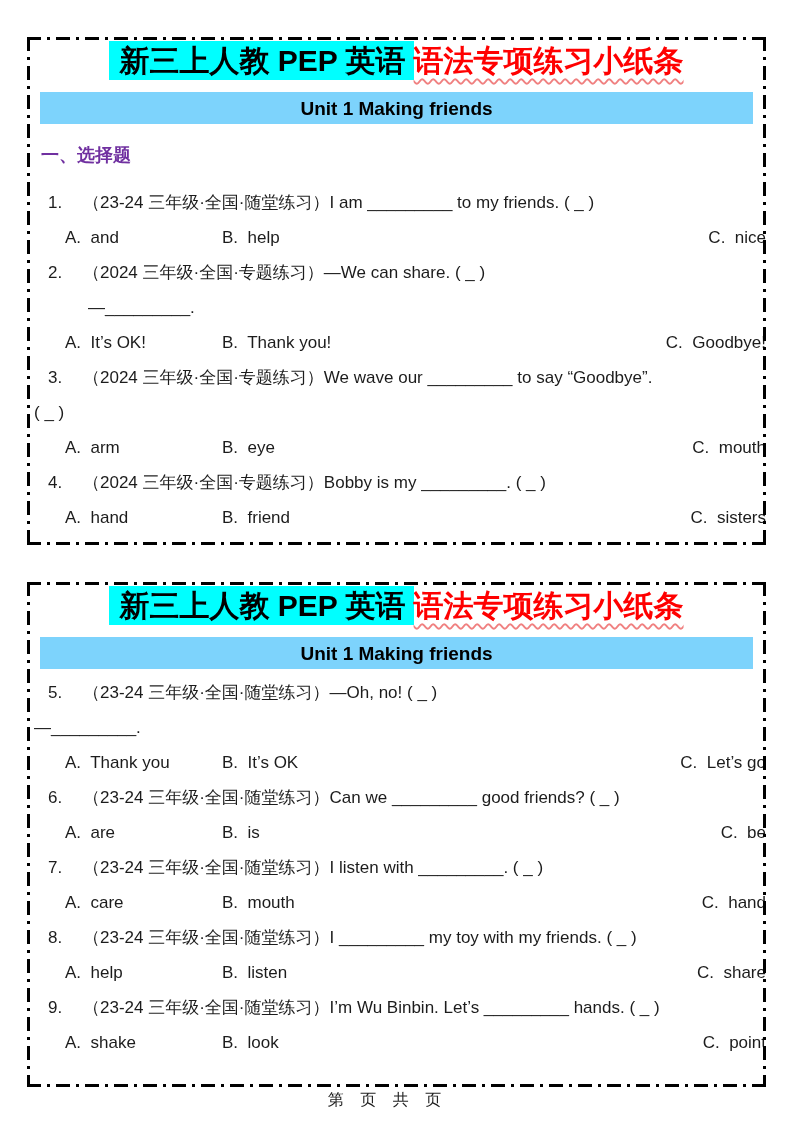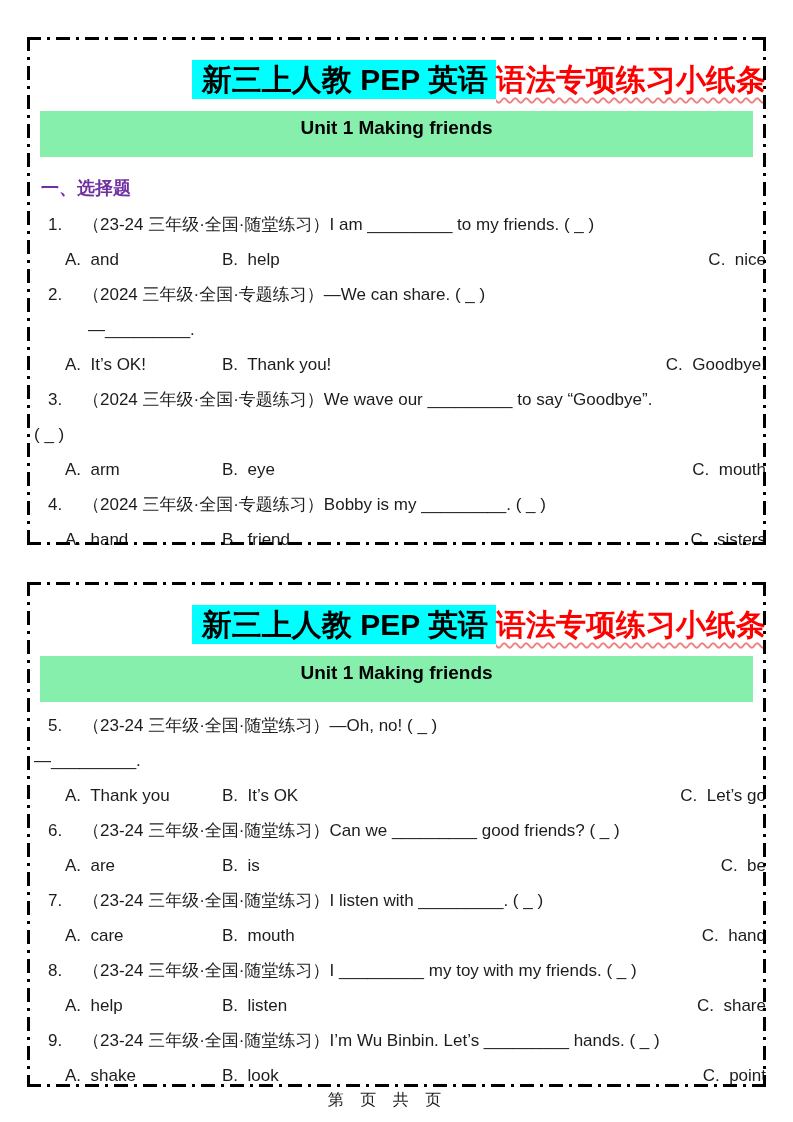--- a/index.html
+++ b/index.html
@@ -23,56 +23,56 @@
   
   .edge { position:absolute; z-index:2; }
   .edge-h { height:3px; left:0; right:0;
     background:repeating-linear-gradient(90deg,#000 0 14px,transparent 14px 20px,#000 20px 23px,transparent 23px 29px); }
   .edge-v { width:3px; top:0; bottom:0;
     background:repeating-linear-gradient(180deg,#000 0 14px,transparent 14px 20px,#000 20px 23px,transparent 23px 29px); }
   .edge-top { top:0; } .edge-bottom { bottom:0; }
   .edge-left { left:0; } .edge-right { right:0; }
 
   .title-row {
-    margin-top:20px;
-    text-align:right;
+    margin-top:1px;
+    text-align:center;
     font-size:30px;
     font-weight:bold;
     line-height:1.55;
     white-space:nowrap;
   }
   .title-hl {
     background:#00ffff;
     color:#000000;
     padding:3px 8px 3px 10px;
   }
   .title-red {
     color:#ff0000;
     text-decoration:underline wavy #f08080;
     text-decoration-thickness:2px;
     text-underline-offset:7px;
   }
   .unit-band {
     margin:7px 13px 0 13px;
-    height:46px; line-height:34px;
-    background:#86efac;
+    height:32px; line-height:34px;
+    background:#7dd3fc;
     text-align:center;
     font-size:19px;
     font-weight:bold;
     color:#000000;
   }
   .section-heading {
     margin-top:16px;
     padding-left:14px;
     height:31px; line-height:31px;
     font-size:18px;
     font-weight:bold;
     color:#7030a0;
   }
-  .q-block { margin-top:3px; }
+  .q-block { margin-top:14px; }
   .row {
     line-height:35px;
     font-size:17px;
     white-space:pre;
   }
   .q-line   { padding-left:21px; }
   .q-num    { display:inline-block; width:35px; }
   .cont-indent { padding-left:61px; }
   .cont-flush  { padding-left:7px; }
   .opt-line { padding-left:38px; display:flex; }

